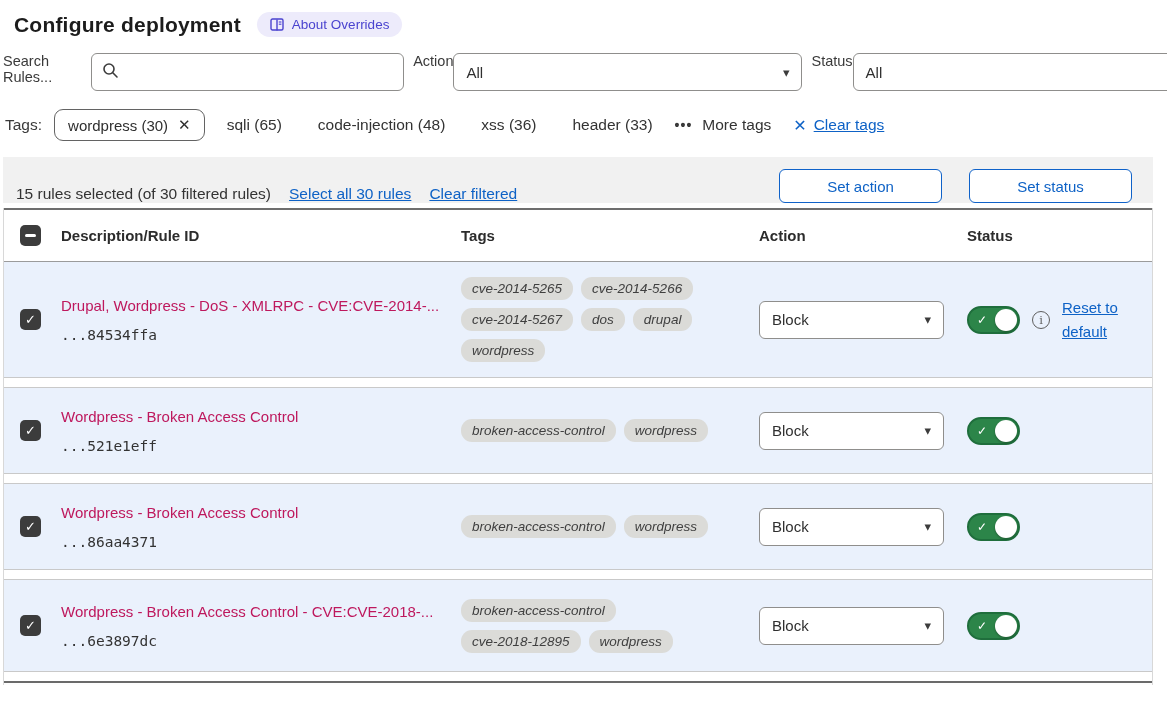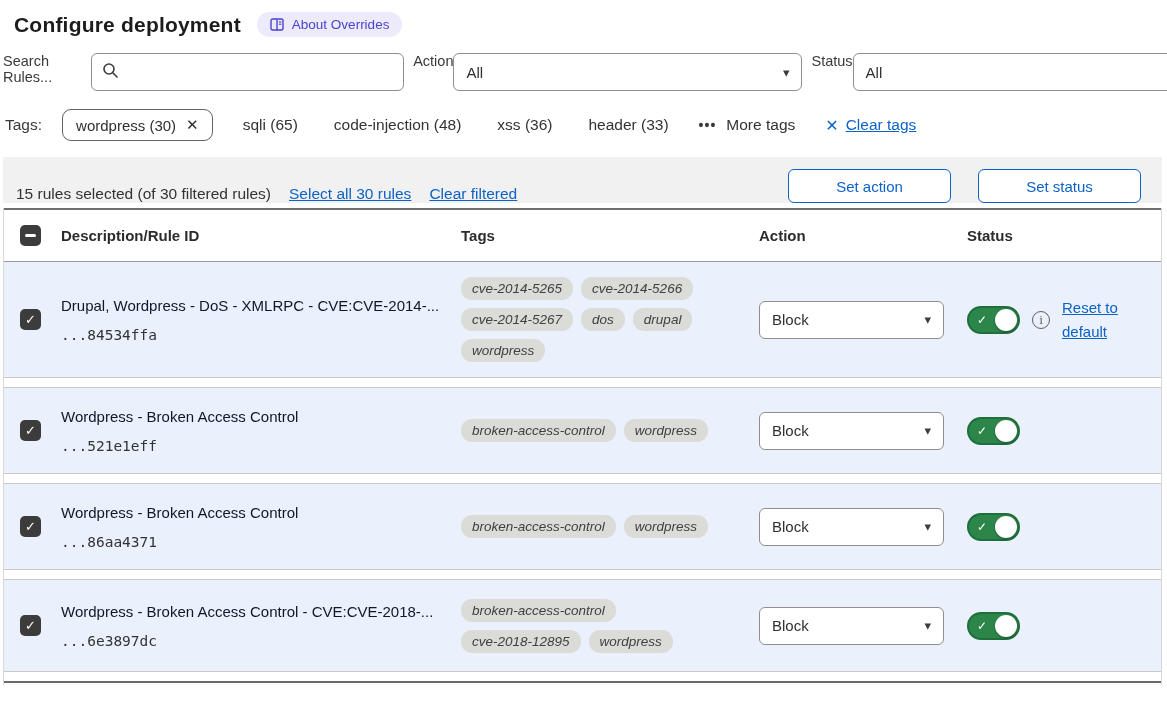--- a/index.html
+++ b/index.html
@@ -3,21 +3,21 @@
 <meta charset="utf-8">
 <style>
   * { box-sizing: border-box; margin: 0; padding: 0; }
   html,body { width: 1167px; height: 718px; }
   body {
     font-family: "Liberation Sans", sans-serif;
     color: #333;
     background: #fff;
     overflow: hidden;
   }
-  .page { padding: 10px 5px 0 3px; }
+  .page { padding: 10px 14px 0 3px; }
 
   
   .page-header { display:flex; align-items:center; gap:16px; margin:2px 0 16px 11px; }
   .page-title { font-size:21px; font-weight:700; color:#1c1c1c; letter-spacing:.2px; }
   .about-badge {
     display:inline-flex; align-items:center; gap:7px;
     background:#edebfb; color:#4a43cf; border-radius:14px;
     padding:5px 13px; font-size:13.5px; cursor:pointer;
   }
   .about-badge svg { display:block; }
@@ -35,21 +35,21 @@
   .select { justify-content:space-between; padding:0 12px; cursor:pointer; }
   .sel-action { width:349px; }
   .sel-status { width:347px; }
   .caret { font-size:13px; color:#3c3c3c; line-height:1; }
   .search-btn {
     width:88px; height:38px; border:0; border-radius:4px;
     background:#0f6be2; color:#fff; font-size:15px; font-family:Liberation Mono, monospace; cursor:pointer;
   }
 
   
-  .tags-bar { display:flex; align-items:center; gap:30px; margin:4px 0 16px 2px; font-size:15.5px; }
+  .tags-bar { display:flex; align-items:center; gap:22px; margin:4px 0 16px 2px; font-size:15.5px; }
   .tags-bar-label { color:#3a3a3a; margin-right:-10px; }
   .selected-chip {
     display:inline-flex; align-items:center; gap:10px;
     border:1.5px solid #636363; border-radius:9px; padding:6px 13px;
     font-size:15px; color:#2f2f2f; cursor:pointer;
   }
   .chip-x { font-size:15px; color:#2f2f2f; }
   .tags-list { display:flex; align-items:center; gap:36px; }
   .tag-link { color:#333; cursor:pointer;text-align:right; }
   .more-tags { display:inline-flex; align-items:center; gap:10px; color:#333; cursor:pointer; }
@@ -87,21 +87,21 @@
   }
   .checkbox .glyph { color:#fff; font-size:13px; line-height:1; }
   .minus-bar { width:11px; height:2.5px; background:#fff; border-radius:2px; }
 
   .trow {
     background:#eaf1fc; border-top:1px solid #c9c9c9; border-bottom:1px solid #c9c9c9;
     margin-top:9px;
   }
   .trow.first { margin-top:0; border-top:0; }
   .c-desc { padding-right:18px; }
-  .desc { font-size:15px; color:#0f172a; line-height:1.3; }
+  .desc { font-size:15px; color:#be185d; line-height:1.3; }
   .rid { font-size:14.5px; color:#333; font-family:"DejaVu Sans Mono", monospace; margin-top:11px; }
   .c-tags { display:flex; flex-wrap:wrap; gap:8px 8px; padding-right:24px; }
   .tag-pill {
     background:#dbdbd8; color:#404040; border-radius:11px; padding:4px 11px;
     font-size:13.5px; white-space:nowrap;font-style:italic;
   }
   .row-select { width:185px; }
   .c-status { display:flex; align-items:center; gap:12px; }
   .toggle {
     width:53px; height:28px; border-radius:14px; background:#2c8549; border:2px solid #1f6e3c;

